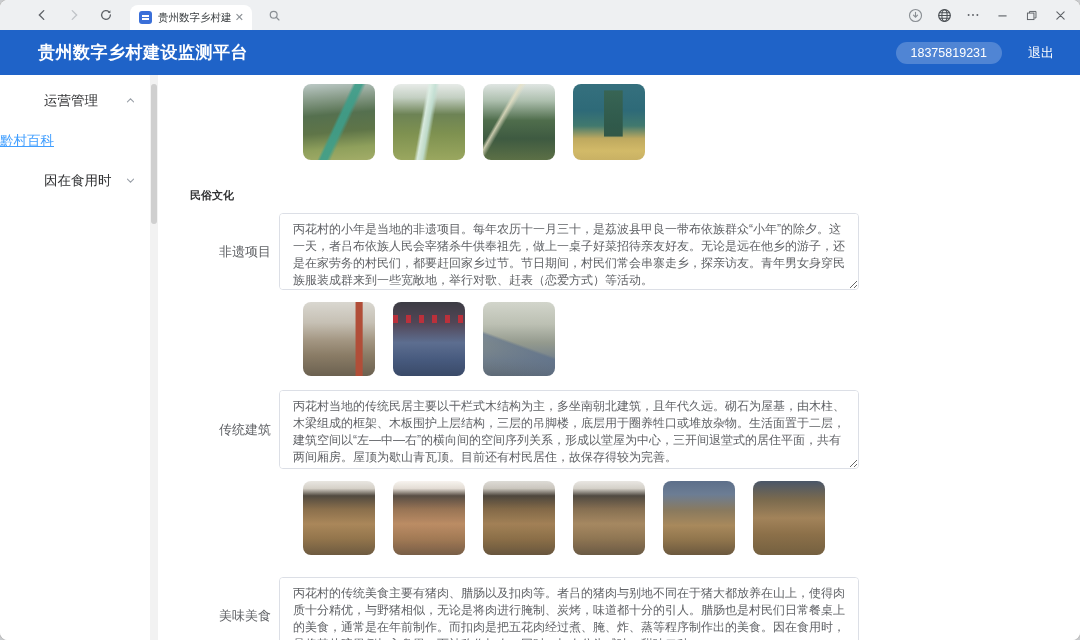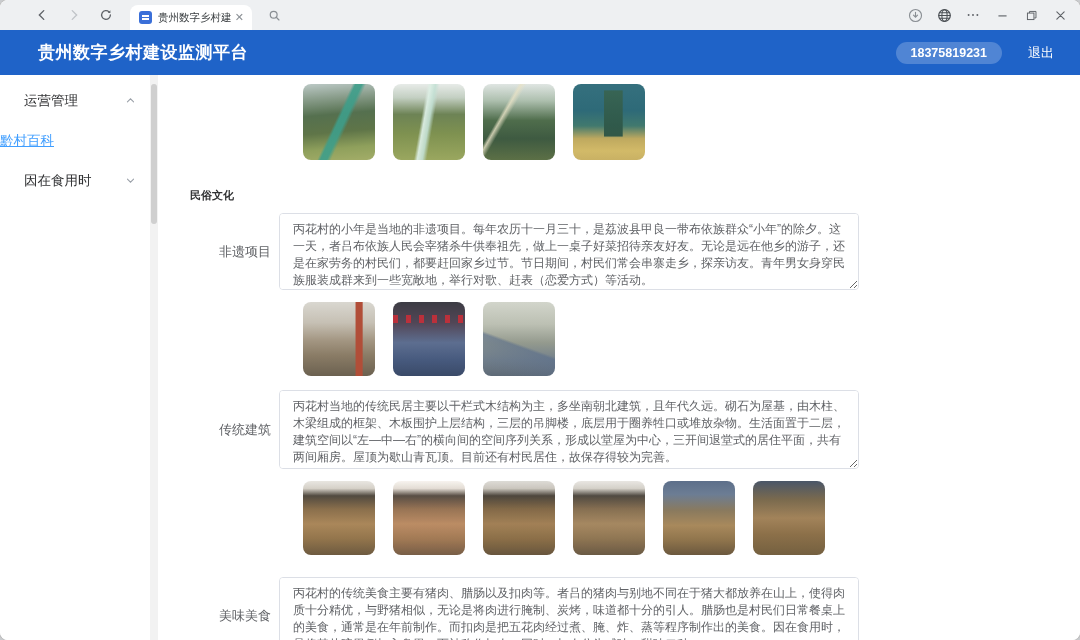--- a/index.html
+++ b/index.html
@@ -15,26 +15,26 @@
   .favicon::after{content:"";position:absolute;left:3px;top:4px;width:7px;height:2px;background:#fff;box-shadow:0 3px 0 #fff;}
   .tab-title{font-size:10.5px;color:#3c4043;white-space:nowrap;overflow:hidden;flex:1 1 auto;}
   .tab-close{flex:0 0 auto;margin-left:4px;color:#8a8f94;font-size:11px;line-height:1;cursor:pointer;}
   .chrome-right{margin-left:auto;display:flex;align-items:center;gap:13px;}
   .chrome-right .nav-ic{margin-right:0;}
 
   
   .appbar{position:absolute;top:30px;left:0;right:0;height:45px;background:#1f63c8;display:flex;align-items:center;padding:0 26px 0 38px;}
   .app-title{color:#fff;font-size:17px;font-weight:bold;letter-spacing:.5px;}
   .appbar-right{margin-left:auto;display:flex;align-items:center;gap:26px;}
-  .phone-pill{background:rgba(255,255,255,.22);color:#fff;font-size:12.5px;padding:4px 15px;border-radius:12px;cursor:pointer;font-weight:bold;}
+  .phone-pill{background:rgba(255,255,255,.22);color:#fff;font-size:12.5px;padding:4px 15px;border-radius:12px;cursor:pointer;}
   .logout{color:#fff;font-size:13px;cursor:pointer;}
 
   
   .sidebar{position:absolute;top:75px;left:0;width:150px;bottom:0;background:#fff;padding-top:8px;}
-  .menu-row{height:36px;display:flex;align-items:center;padding:0 14px 0 24px;font-size:13.5px;color:#303133;cursor:pointer;}
+  .menu-row{height:36px;display:flex;align-items:center;padding:0 14px 0 44px;font-size:13.5px;color:#303133;cursor:pointer;}
   .menu-row .lbl{flex:1;}
   .menu-sub{height:36px;margin-top:4px;display:flex;align-items:center;font-size:13.5px;color:#409eff;cursor:pointer;text-decoration:underline;}
   .menu-row+.menu-sub+.menu-row{margin-top:4px;}
   .chev{color:#9aa0a8;}
 
   
   .vscroll{position:absolute;top:75px;left:150px;width:8px;bottom:0;background:#f2f2f2;}
   .vscroll .thumb{position:absolute;top:9px;left:1px;width:6px;height:140px;border-radius:3px;background:#cfcfcf;cursor:grab;}
 
   

